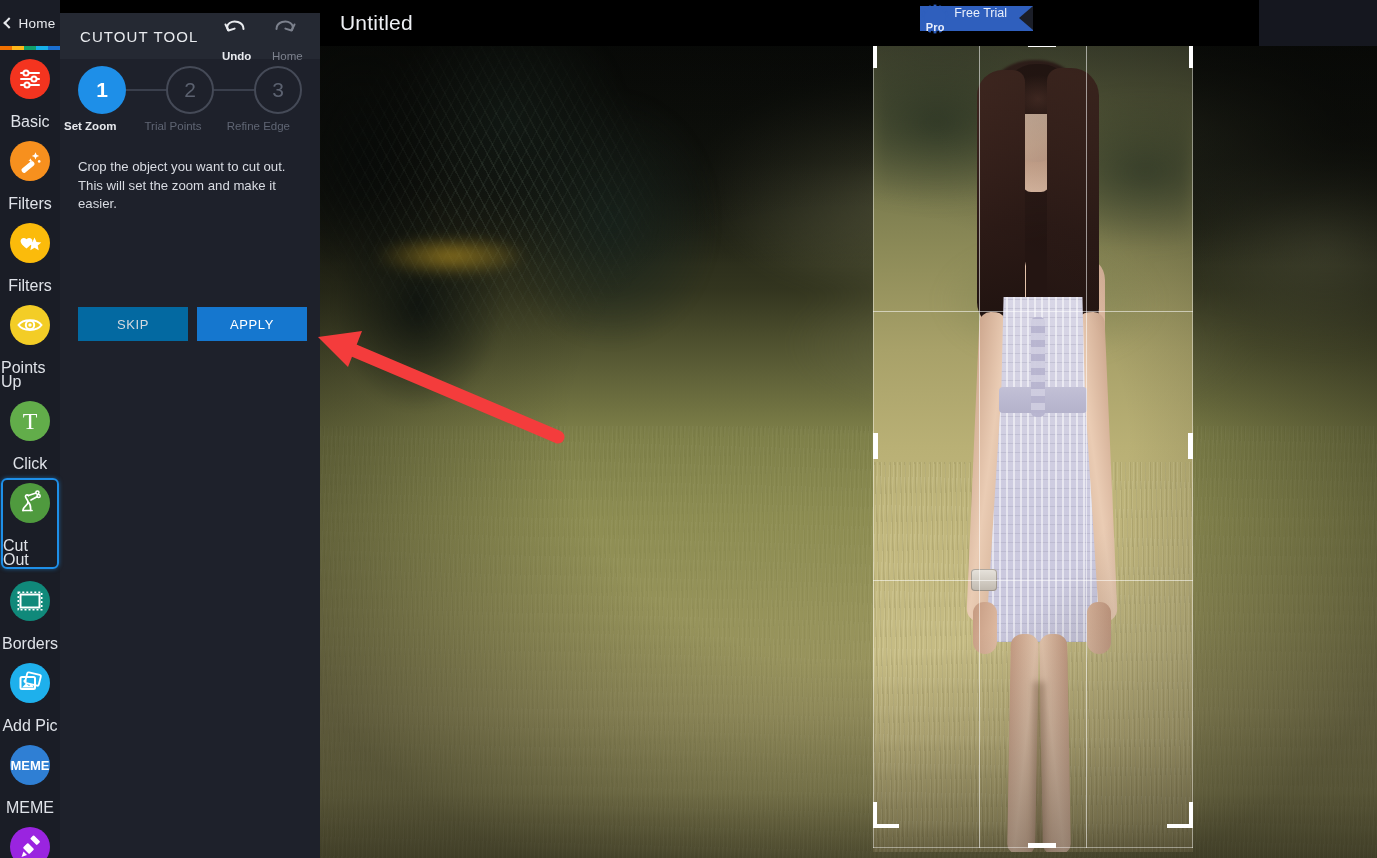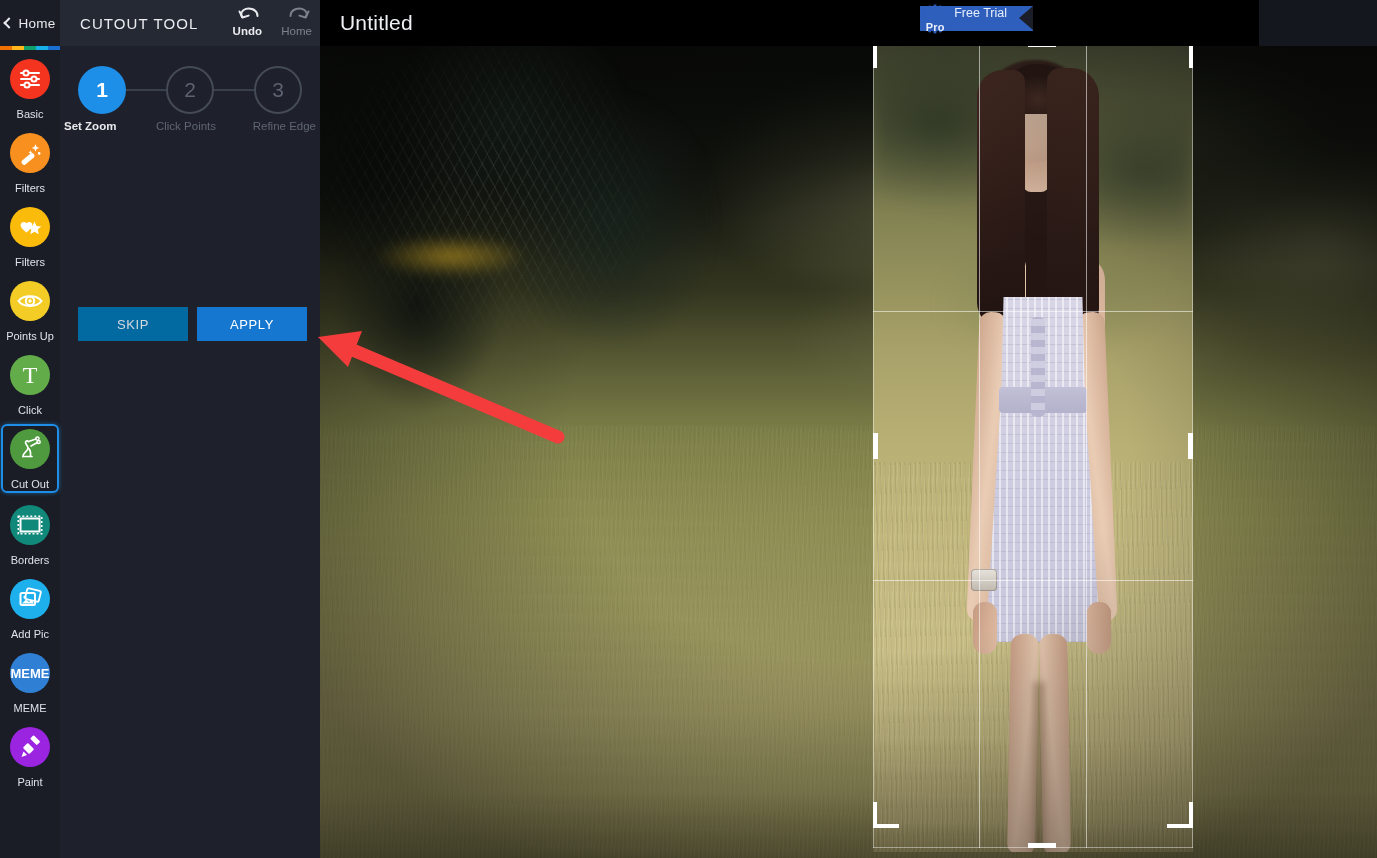--- a/index.html
+++ b/index.html
@@ -34,36 +34,36 @@
     width: 8px; height: 8px;
     border-left: 2px solid #e8eaee;
     border-bottom: 2px solid #e8eaee;
     transform: rotate(45deg);
     margin-right: 1px;
     position: relative; top: 0px;
   }
   .home-label { color: #e8eaee; font-size: 13.5px; letter-spacing: .2px; }
 
   .toolpanel-head {
-    position: absolute; left: 60px; top: 0;
+    position: absolute; left: 60px; top: 13px;
     width: 260px; height: 46px;
     background: #252933;
     display: flex; align-items: center;
   }
   .tool-title {
     color: #e9ebef; font-size: 15px; letter-spacing: 1.1px;
     margin-left: 20px; font-weight: 400;
   }
   .undo-redo {
     position: absolute; right: 8px; top: 4px;
     display: flex; gap: 10px;
   }
   .ur-item {
     width: 40px; display: flex; flex-direction: column;
-    align-items: flex-end; gap: 0px; cursor: pointer;
+    align-items: flex-start; gap: 12px; cursor: pointer;
   }
   .ur-item.disabled { cursor: default; }
   .ur-icon { height: 20px; display: block; }
   .ur-text { font-size: 11.5px; font-weight: bold; color: #e9ebef; line-height: 14px;}
   .ur-item.disabled .ur-text { color: #7c818d; font-weight: normal; }
 
   .doc-title {
     position: absolute; left: 340px; top: 0; height: 46px;
     display: flex; align-items: center;
     color: #eef0f4; font-size: 21px; font-weight: 400;
@@ -123,21 +123,21 @@
   .rail-item.active {
     border: 2px solid #1e8fe8;
     padding-top: 3px;
     box-shadow: 0 0 4px rgba(30,143,232,.55);
   }
   .rail-ico {
     width: 40px; height: 40px; border-radius: 50%;
     display: flex; align-items: center; justify-content: center;
   }
   .rail-ico svg { display: block; }
-  .rail-lbl { color: #dfe2e8; font-size: 11px; margin-top: 8px; line-height: 14px; }
+  .rail-lbl { color: #dfe2e8; font-size: 16px; margin-top: 16px; line-height: 14px; }
 
   
   .toolpanel {
     position: absolute; left: 60px; top: 46px;
     width: 260px; height: 812px;
     background: #1e212b;
     z-index: 30;
   }
   .steps {
     position: relative;
@@ -153,21 +153,21 @@
     display: flex; justify-content: space-between;
   }
   .step {
     width: 48px; height: 48px; border-radius: 50%;
     display: flex; align-items: center; justify-content: center;
     font-size: 21px; position: relative; z-index: 2;
   }
   .step.on { background: #1e8fe8; color: #fff; font-weight: bold; }
   .step.off { background: #1e212b; border: 2px solid #454a57; color: #5c6270; }
   .step-labels {
-    display: flex; justify-content: space-between;
+    display: flex; 
     margin: 6px 4px 0 4px;
   }
   .step-lbl { font-size: 11.5px; color: #5f6573; width: 78px; text-align: center; }
   .step-lbl:first-child { color: #e8eaee; font-weight: bold; text-align: left; width: 70px; }
   .step-lbl:last-child { text-align: right; }
 
   .panel-desc {
     margin: 26px 20px 0 18px;
     color: #d8dbe2; font-size: 13.2px; line-height: 18.5px;
   }
@@ -703,24 +703,25 @@
     <div class="steps">
       <div class="step-line"></div>
       <div class="step-row">
         <div class="step on">1</div>
         <div class="step off">2</div>
         <div class="step off">3</div>
       </div>
     </div>
     <div class="step-labels">
       <span class="step-lbl">Set Zoom</span>
-      <span class="step-lbl">Click Points</span>
+      <span class="step-lbl">Trial Points</span>
       <span class="step-lbl">Refine Edge</span>
     </div>
 
+    <div class="panel-desc">Crop the object you want to cut out. This will set the zoom and make it easier.</div>
 
     <div class="panel-buttons">
       <button class="pbtn skip">SKIP</button>
       <button class="pbtn apply">APPLY</button>
     </div>
   </div>
 
   <svg class="arrow-layer" width="1377" height="858" viewBox="0 0 1377 858">
     <line x1="558" y1="437" x2="348" y2="348" stroke="#f43c3c" stroke-width="13" stroke-linecap="round"></line>
     <path d="M318 337 L362 331 L348 367 Z" fill="#f43c3c"></path>

